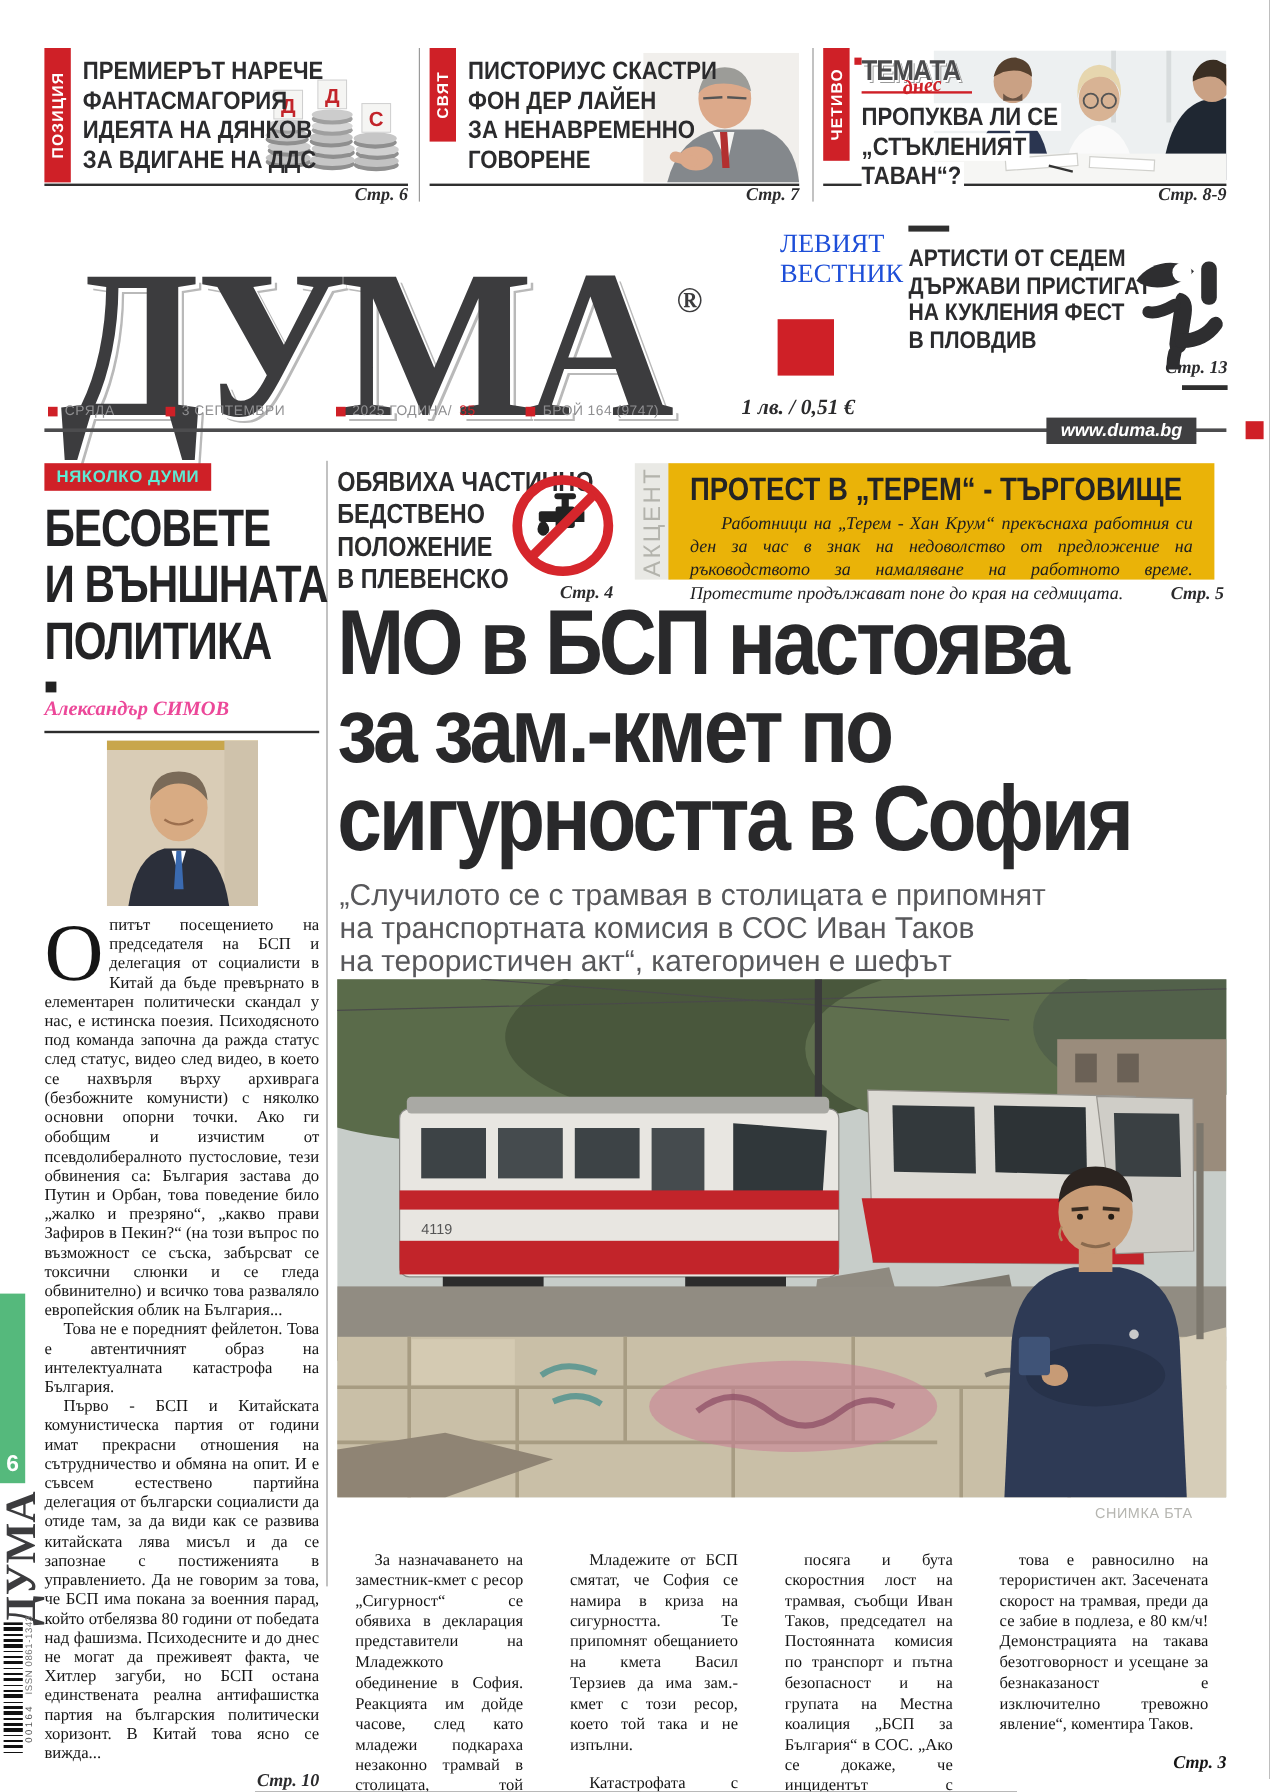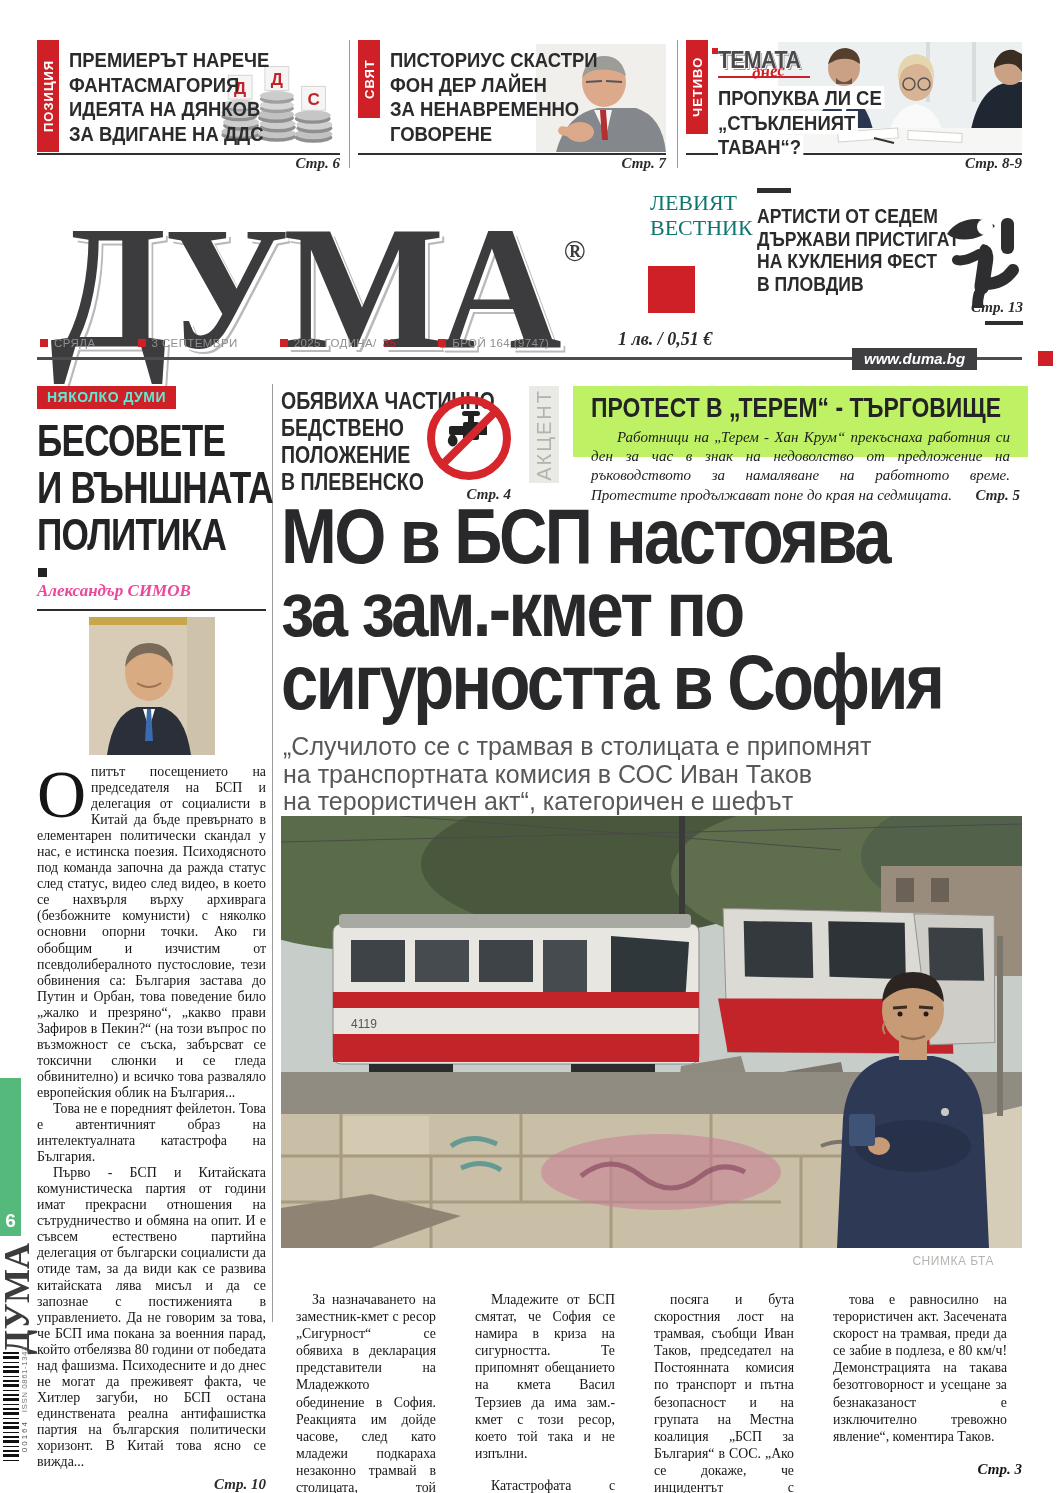--- a/index.html
+++ b/index.html
@@ -21,40 +21,40 @@
            transform:scaleX(.88);transform-origin:0 0;position:relative;z-index:2;}
   .tz-head div{white-space:nowrap;}
   .tz-img{position:absolute;right:0;top:4px;z-index:1;}
   .vline{position:absolute;top:40px;width:1px;height:128px;background:#9a9a9a;}
   
   #mast-title{left:50px;top:176px;font-family:"Liberation Serif",serif;font-weight:bold;
               font-size:176px;line-height:150px;letter-spacing:-6px;color:#3c3c3e;
               text-shadow:3px 3px 0 #fff,5px 5px 0 #b9b9b9;transform:scaleX(.97);transform-origin:0 0;}
   #mast-title .reg{font-size:30px;letter-spacing:0;vertical-align:86px;text-shadow:none;margin-left:8px;}
   #tagline{left:650px;top:190px;font-family:"Liberation Serif",serif;font-size:22px;
-           line-height:25px;color:#0f766e;}
+           line-height:25px;color:#1d4ed8;}
   #mast-square{left:648px;top:266px;width:47px;height:47px;background:#cf2027;}
   #mast-teaser{left:757px;top:188px;width:266px;}
   .dash{width:34px;height:5px;background:#2f2f2f;}
   #mast-teaser .mt-head{margin-top:12px;font-weight:bold;font-size:20px;line-height:22.5px;
           color:#2b2b2d;transform:scaleX(.88);transform-origin:0 0;}
   #mast-teaser .mt-head div{white-space:nowrap;}
   #puppet-logo{position:absolute;right:0;top:26px;}
   #mast-teaser .pageref{margin-top:4px;}
   #mast-dash2{margin-left:auto;margin-top:5px;width:38px;height:4px;background:#2f2f2f;}
   
   #dateline{left:40px;top:337px;display:flex;gap:42px;font-size:11.5px;color:#8e8e90;
             letter-spacing:.4px;align-items:center;}
   .ditem{display:flex;align-items:center;gap:6px;}
   .sq{display:inline-block;width:8px;height:8px;background:#cf2027;}
   .redtxt{color:#cf2027;}
   #price{left:618px;top:329px;font-family:"Liberation Serif",serif;font-style:italic;
          font-weight:bold;font-size:18px;color:#2b2b2d;}
   #topbar{left:37px;top:357px;width:985px;height:3px;background:#4c4c4e;}
-  #site{left:852px;top:348px;background:#3f3f41;color:#fff;font-style:italic;font-weight:bold;
+  #site{left:872px;top:348px;background:#3f3f41;color:#fff;font-style:italic;font-weight:bold;
         font-size:15px;padding:2px 12px 3px;}
   #site-sq{left:1038px;top:351px;width:15px;height:15px;background:#cf2027;}
   
   #vdiv{left:272px;top:384px;width:1px;height:938px;background:#9a9a9a;}
   #leftcol{left:37px;top:386px;width:229px;}
   #kicker{display:inline-block;background:#cf2027;color:#5eead4;font-weight:bold;font-size:14px;
           padding:3px 10px 4px;letter-spacing:.5px;}
   #op-title{margin-top:8px;font-weight:bold;font-size:44px;line-height:47px;letter-spacing:-1px;
             color:#232325;transform:scaleX(.8);transform-origin:0 0;}
   #op-title div{white-space:nowrap;}
@@ -87,21 +87,21 @@
   #disaster{position:absolute;left:0;top:2px;}
   #disaster .dz-head{font-weight:bold;font-size:23px;line-height:27px;color:#2b2b2d;
         transform:scaleX(.85);transform-origin:0 0;}
   #disaster .dz-head div{white-space:nowrap;}
   #nowater{position:absolute;left:142px;top:6px;}
   #disaster-ref{position:absolute;left:140px;top:100px;width:90px;}
   #akcent-label{position:absolute;left:248px;top:0;width:30px;height:97px;background:#e9e9e5;
         display:flex;align-items:center;justify-content:center;}
   #akcent-label span{writing-mode:vertical-rl;transform:rotate(180deg);font-size:20px;
         color:#b3b3ac;letter-spacing:2px;}
-  #akcent-box{position:absolute;left:292px;top:0;width:455px;height:71px;background:#bef264;
+  #akcent-box{position:absolute;left:276px;top:0;width:455px;height:97px;background:#eab308;
         box-sizing:border-box;padding:7px 18px 0;}
   #akcent-title{font-weight:bold;font-size:27px;color:#232325;transform:scaleX(.85);
         transform-origin:0 0;white-space:nowrap;}
   #akcent-body{font-family:"Liberation Serif",serif;font-style:italic;font-size:15px;
         line-height:1.28;text-align:justify;margin-top:4px;text-indent:26px;color:#1d1d1f;}
   #akcent-ref{position:absolute;right:2px;top:101px;}
   #lead-headline{position:absolute;left:0;top:114px;font-weight:bold;font-size:77px;
         line-height:73px;letter-spacing:-3px;color:#29292b;transform:scaleX(.87);transform-origin:0 0;}
   #lead-headline div{white-space:nowrap;}
   #lead-subhead{position:absolute;left:2px;top:347px;font-size:25px;line-height:27.5px;color:#58585b;}

